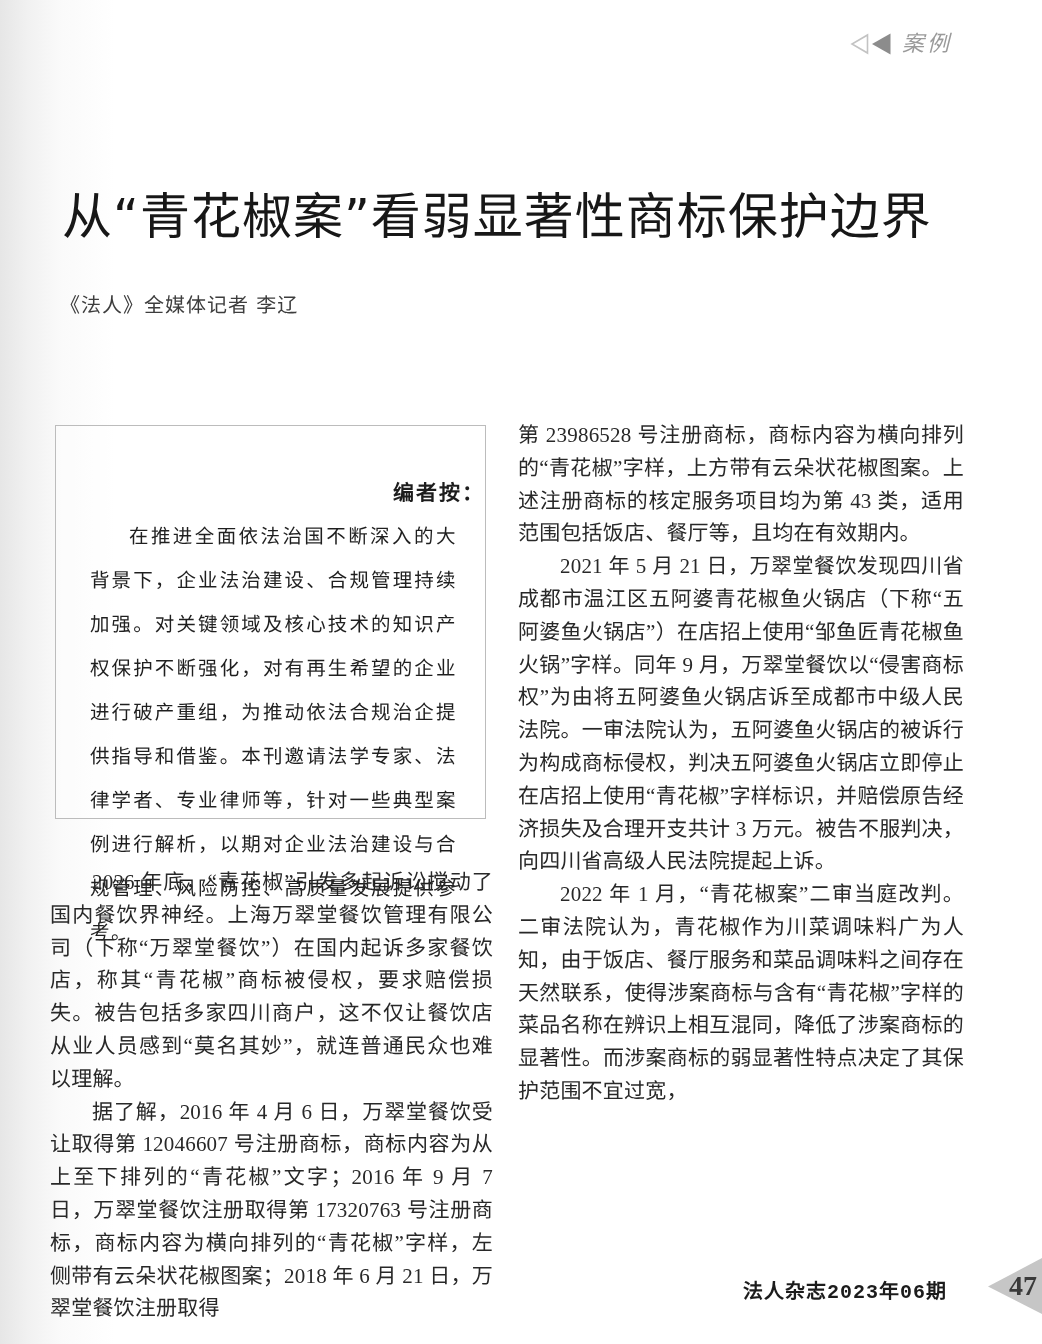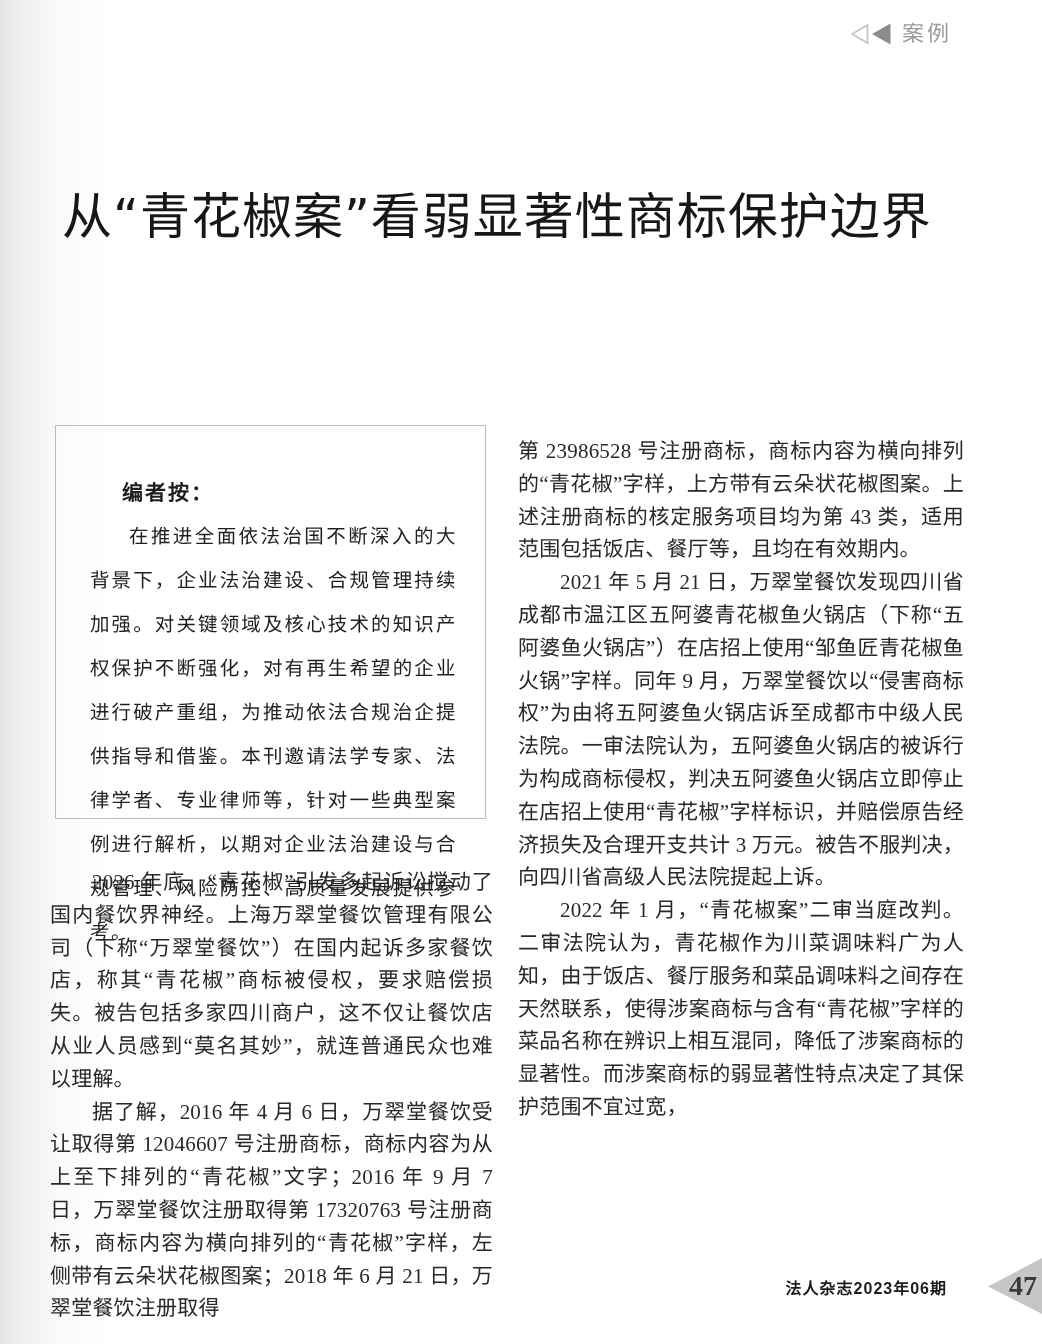--- a/index.html
+++ b/index.html
@@ -10,22 +10,22 @@
     overflow:hidden;
     background:
       linear-gradient(90deg, #e6e6e6 0px, #f1f1f1 28px, #fafafa 62px, #ffffff 115px),
       #ffffff;
     font-family:"Liberation Serif","DejaVu Serif",serif;
     color:#262626;
   }
 
   
   .corner-tag{
-    position:absolute;top:21px;right:90px;
-    display:flex;align-items:center;
+    position:absolute;top:31px;right:90px;
+    display:flex;align-items:center;font-style:italic;
   }
   .corner-tag svg{display:block;}
   .corner-tag .tri-outline{margin-right:1px;}
   .corner-tag .tag-label{
     margin-left:10px;
     font-family:"DejaVu Sans","Liberation Sans",sans-serif;
     font-size:22px;line-height:26px;color:#9a9a9a;letter-spacing:3px;
   }
 
   
@@ -46,47 +46,47 @@
   .editor-box{
     position:absolute;left:55px;top:425px;
     width:431px;height:394px;
     border:1px solid #bcbcbc;
     box-sizing:border-box;
     background:rgba(255,255,255,0.4);
   }
   .editor-heading{
     margin:50px 0 0 66px;
     font-family:"DejaVu Sans","Liberation Sans",sans-serif;
-    font-weight:700;font-size:21px;color:#1d1d1d;letter-spacing:2px;
+    font-weight:700;font-size:21px;color:#1d1d1d;letter-spacing:2px;text-align:right;
   }
   .editor-body{
     margin:9px 28px 0 34px;
     font-size:19.5px;line-height:44px;
     letter-spacing:1.6px;
     text-indent:2em;text-align:justify;
     color:#1f1f1f;
   }
 
   
   .col{position:absolute;}
   .col p{
     margin:0;
     font-size:21px;line-height:32.8px;
     text-align:justify;text-indent:2em;
     letter-spacing:0.2px;color:#282828;
   }
-  .col p.no-indent{text-indent:0;margin-top:16px;}
+  .col p.no-indent{text-indent:0;}
   .col-left{left:50px;top:866px;width:443px;}
   .col-right{left:518px;top:419px;width:446px;}
 
   
   .footer-issue{
     position:absolute;top:1275px;right:95px;
-    font-family:Liberation Sans, sans-serif;
-    font-weight:700;font-size:16px;color:#1c1c1c;letter-spacing:1px;padding-left:36px;
+    font-family:Liberation Mono, monospace;
+    font-weight:700;font-size:20px;color:#1c1c1c;letter-spacing:1px;padding-left:36px;
   }
   .page-num-wrap{
     position:absolute;top:1258px;right:0;width:54px;height:56px;
   }
   .page-num-wrap svg{position:absolute;left:0;top:0;display:block;}
   .page-num{
     position:absolute;right:5px;top:50%;
     transform:translateY(-50%);
     font-family:"Liberation Serif","DejaVu Serif",serif;
     font-size:28px;font-weight:600;color:#3a3a3a;
@@ -102,20 +102,21 @@
       <polygon points="18.5,2 18.5,20 3,11" fill="none" stroke="#c3c3c3" stroke-width="1.6"></polygon>
     </svg>
     <svg width="22" height="24" viewBox="0 0 22 24">
       <polygon points="20.5,1.5 20.5,22.5 2,12" fill="#8c8c8c"></polygon>
     </svg>
     <span class="tag-label">案例</span>
   </div>
 
   <h1 class="article-title">从“青花椒案”看弱显著性商标保护边界</h1>
 
+  <div class="article-byline">《法人》全媒体记者 李辽</div>
 
   <div class="editor-box">
     <div class="editor-heading">编者按：</div>
     <p class="editor-body">在推进全面依法治国不断深入的大背景下，企业法治建设、合规管理持续加强。对关键领域及核心技术的知识产权保护不断强化，对有再生希望的企业进行破产重组，为推动依法合规治企提供指导和借鉴。本刊邀请法学专家、法律学者、专业律师等，针对一些典型案例进行解析，以期对企业法治建设与合规管理、风险防控、高质量发展提供参考。</p>
   </div>
 
   <div class="col col-left">
     <p>2026 年底，“青花椒”引发多起诉讼搅动了国内餐饮界神经。上海万翠堂餐饮管理有限公司（下称“万翠堂餐饮”）在国内起诉多家餐饮店，称其“青花椒”商标被侵权，要求赔偿损失。被告包括多家四川商户，这不仅让餐饮店从业人员感到“莫名其妙”，就连普通民众也难以理解。</p>
     <p>据了解，2016 年 4 月 6 日，万翠堂餐饮受让取得第 12046607 号注册商标，商标内容为从上至下排列的“青花椒”文字；2016 年 9 月 7 日，万翠堂餐饮注册取得第 17320763 号注册商标，商标内容为横向排列的“青花椒”字样，左侧带有云朵状花椒图案；2018 年 6 月 21 日，万翠堂餐饮注册取得</p>
   </div>

